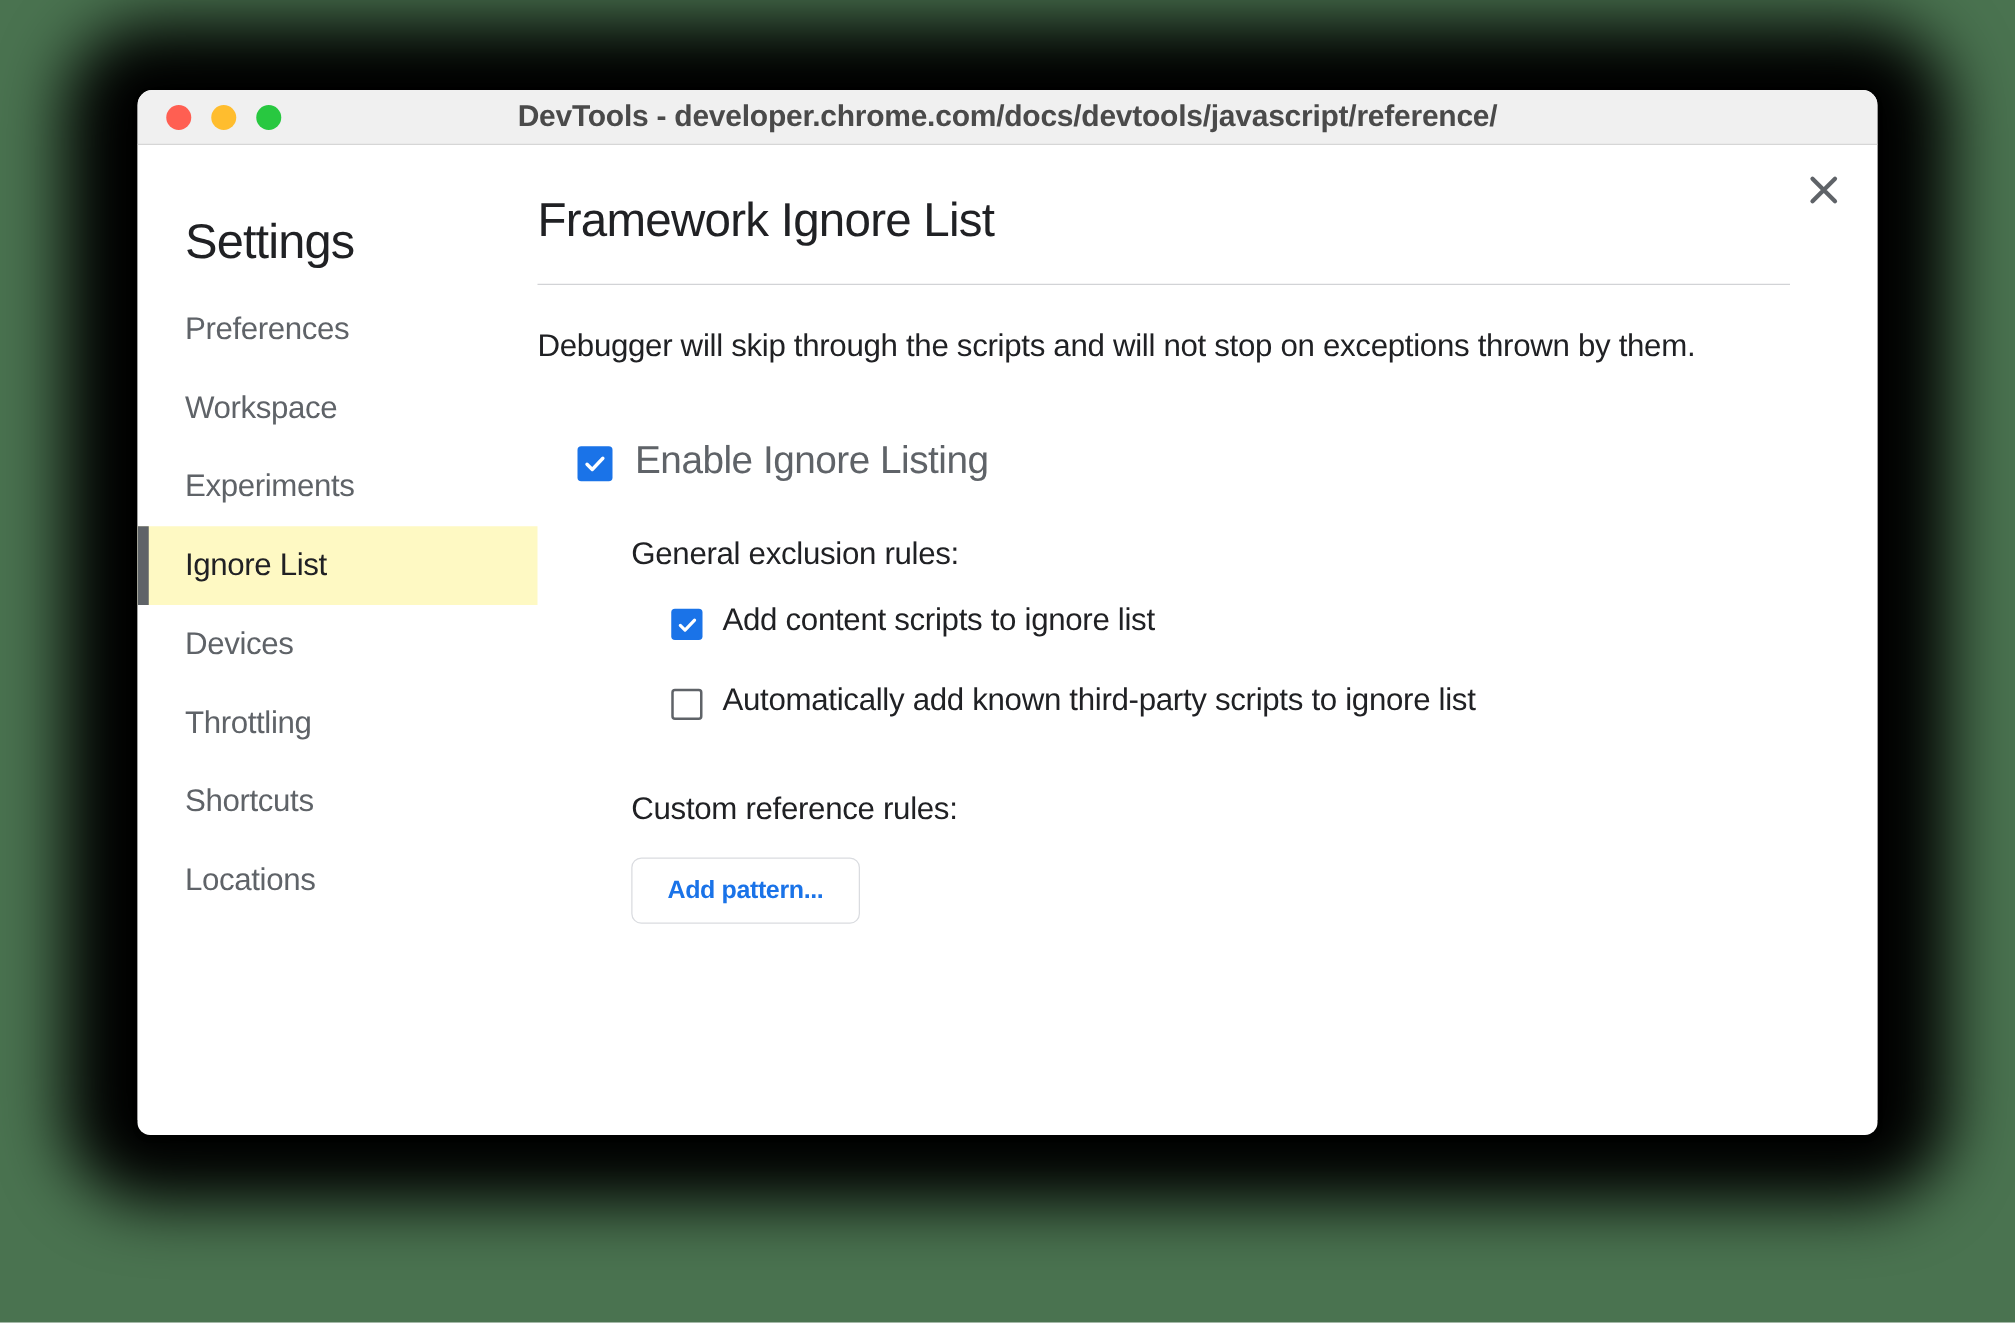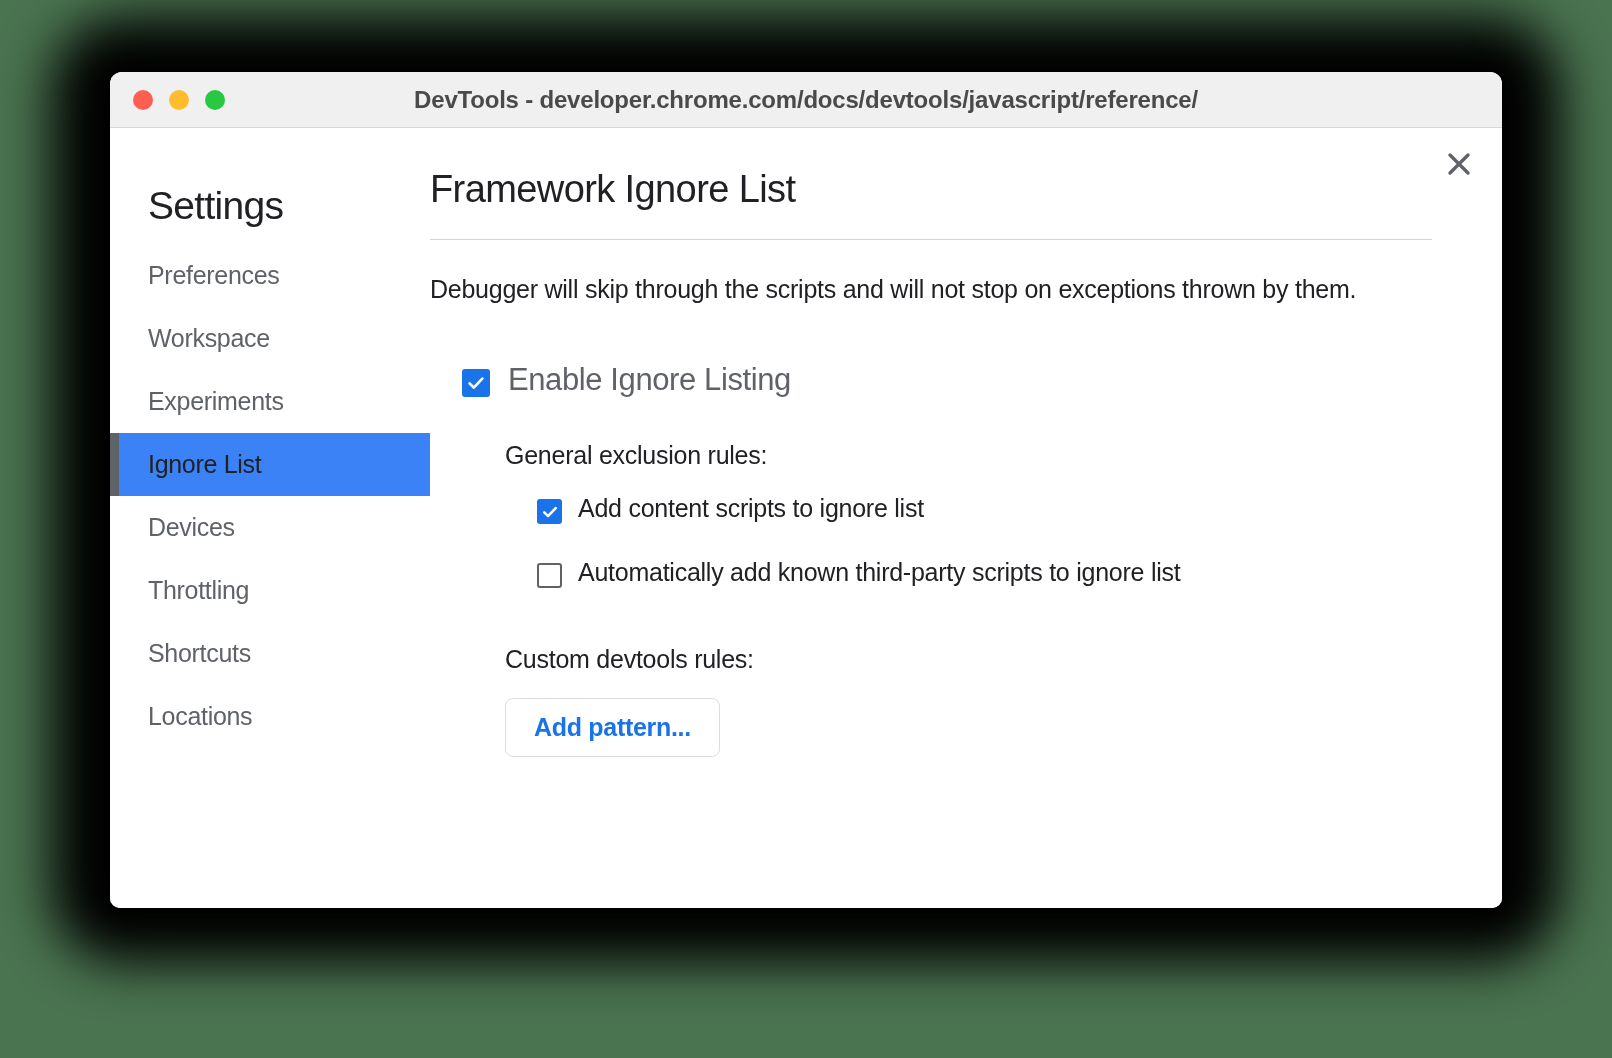--- a/index.html
+++ b/index.html
@@ -36,21 +36,21 @@
     height: 836px;
     background: #ffffff;
     border-radius: 12px 12px 10px 10px;
     overflow: hidden;
     box-shadow: 0 2px 4px rgba(0,0,0,0.18);
   }
 
   
   .titlebar {
     position: relative;
-    height: 56px;
+    height: 44px;
     background: #f0f0f0;
     border-bottom: 1px solid #d6d6d6;
     display: flex;
     align-items: center;
   }
 
   .traffic-lights {
     display: flex;
     gap: 16px;
     margin-left: 23px;
@@ -122,21 +122,21 @@
     align-items: center;
     padding-left: 38px;
     font-size: 25px;
     color: #5f6368;
     letter-spacing: -0.3px;
     cursor: pointer;
     text-align: right;
   }
 
   .sidebar-item.selected {
-    background: #3b82f6;
+    background: #fef9c3;
     color: #202124;
   }
 
   .sidebar-item.selected::before {
     content: "";
     position: absolute;
     left: 0;
     top: 0;
     bottom: 0;
     width: 9px;
@@ -225,21 +225,21 @@
   }
 
   .add-pattern-button {
     display: inline-block;
     margin-top: 24px;
     padding: 14px 28px;
     background: #ffffff;
     border: 1px solid #dadce0;
     border-radius: 8px;
     color: #1a73e8;
-    font-size: 25px;
+    font-size: 20px;
     font-weight: bold;
     letter-spacing: -0.3px;
     cursor: pointer;
     font-family: "Liberation Sans", sans-serif;
   }
 </style>
 </head>
 <body>
 
 <div class="shadow-blob"></div>
@@ -322,21 +322,21 @@
               </svg>
             </span>
             <span class="cb-label">Add content scripts to ignore list</span>
           </div>
 
           <div class="checkbox-row row-nested" style="margin-top:34px;">
             <span class="cbox unchecked"></span>
             <span class="cb-label">Automatically add known third-party scripts to ignore list</span>
           </div>
 
-          <div class="group-label" style="margin-top:57px;">Custom devtools rules:</div>
+          <div class="group-label" style="margin-top:57px;">Custom reference rules:</div>
 
           <button class="add-pattern-button">Add pattern...</button>
 
         </div>
 
       </div>
     </div>
 
   </div>
 </div>

